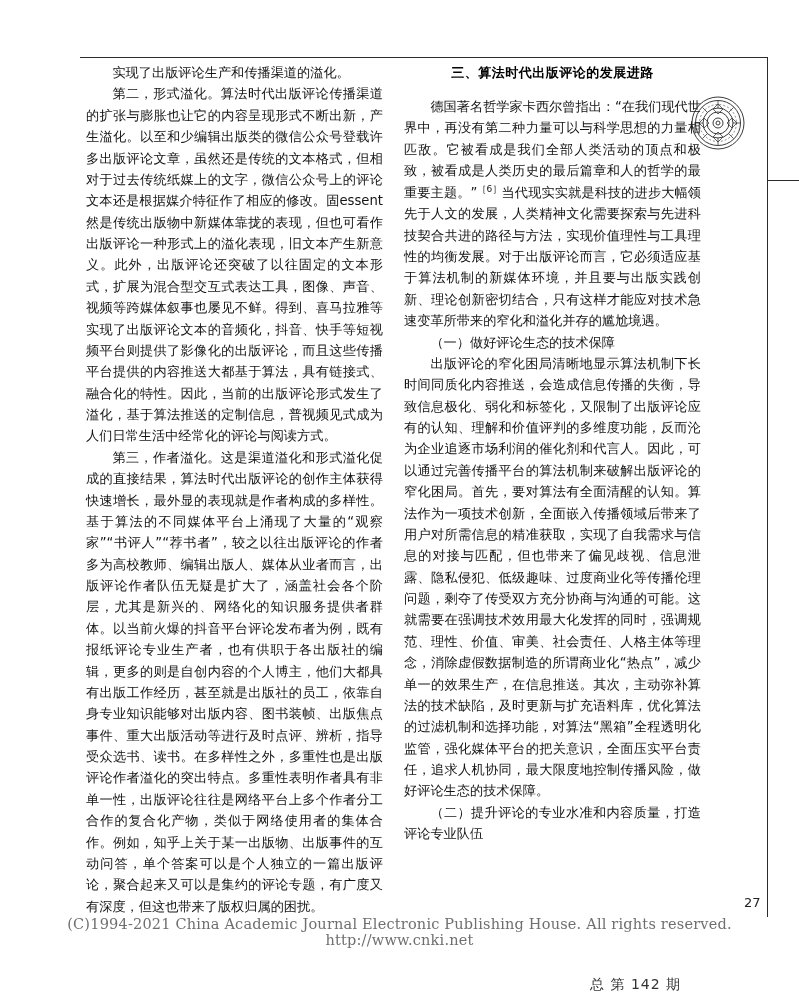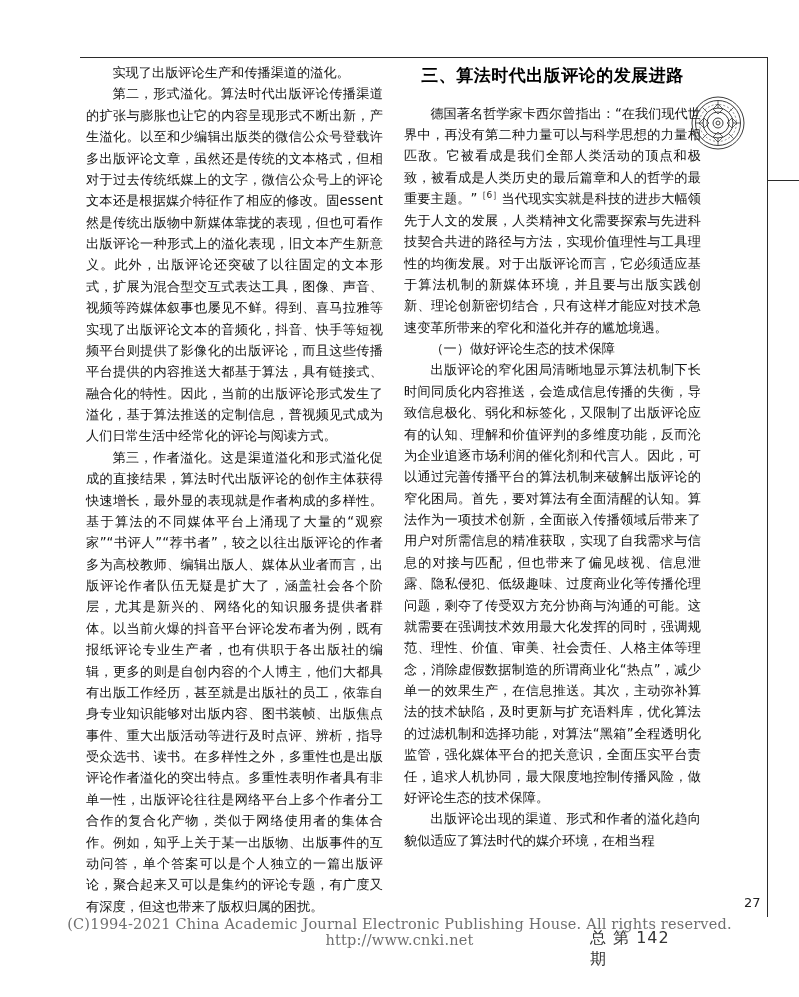--- a/index.html
+++ b/index.html
@@ -74,21 +74,21 @@
   .col-right { left: 404px; }
 
   .col p {
     margin: 0;
     text-indent: 2em;
   }
 
   .section-title {
     font-family: "DejaVu Sans", "Liberation Sans", sans-serif;
     font-weight: bold;
-    font-size: 17px;
+    font-size: 13px;
     text-align: center;
     text-indent: 0;
     margin: 0 0 13px 0;
     letter-spacing: 0.5px;
     color: #000;
   }
 
   .sub-title {
     text-indent: 2em;
     margin: 0;
@@ -103,22 +103,22 @@
   .page-number {
     position: absolute;
     left: 744px;
     top: 895px;
     font-size: 13px;
     color: #222;
   }
   .issue-label {
     position: absolute;
     left: 590px;
-    top: 928px;
-    font-size: 16px;
+    top: 976px;
+    font-size: 14px;
     color: #333;
     letter-spacing: 1px;
   }
 
   
   .footer {
     position: absolute;
     left: 0;
     top: 916px;
     width: 799px;
@@ -176,21 +176,21 @@
     <p>实现了出版评论生产和传播渠道的溢化。</p>
     <p>第二，形式溢化。算法时代出版评论传播渠道的扩张与膨胀也让它的内容呈现形式不断出新，产生溢化。以至和少编辑出版类的微信公众号登载许多出版评论文章，虽然还是传统的文本格式，但相对于过去传统纸媒上的文字，微信公众号上的评论文本还是根据媒介特征作了相应的修改。固essent然是传统出版物中新媒体靠拢的表现，但也可看作出版评论一种形式上的溢化表现，旧文本产生新意义。此外，出版评论还突破了以往固定的文本形式，扩展为混合型交互式表达工具，图像、声音、视频等跨媒体叙事也屡见不鲜。得到、喜马拉雅等实现了出版评论文本的音频化，抖音、快手等短视频平台则提供了影像化的出版评论，而且这些传播平台提供的内容推送大都基于算法，具有链接式、融合化的特性。因此，当前的出版评论形式发生了溢化，基于算法推送的定制信息，普视频见式成为人们日常生活中经常化的评论与阅读方式。</p>
     <p>第三，作者溢化。这是渠道溢化和形式溢化促成的直接结果，算法时代出版评论的创作主体获得快速增长，最外显的表现就是作者构成的多样性。基于算法的不同媒体平台上涌现了大量的“观察家”“书评人”“荐书者”，较之以往出版评论的作者多为高校教师、编辑出版人、媒体从业者而言，出版评论作者队伍无疑是扩大了，涵盖社会各个阶层，尤其是新兴的、网络化的知识服务提供者群体。以当前火爆的抖音平台评论发布者为例，既有报纸评论专业生产者，也有供职于各出版社的编辑，更多的则是自创内容的个人博主，他们大都具有出版工作经历，甚至就是出版社的员工，依靠自身专业知识能够对出版内容、图书装帧、出版焦点事件、重大出版活动等进行及时点评、辨析，指导受众选书、读书。在多样性之外，多重性也是出版评论作者溢化的突出特点。多重性表明作者具有非单一性，出版评论往往是网络平台上多个作者分工合作的复合化产物，类似于网络使用者的集体合作。例如，知乎上关于某一出版物、出版事件的互动问答，单个答案可以是个人独立的一篇出版评论，聚合起来又可以是集约的评论专题，有广度又有深度，但这也带来了版权归属的困扰。</p>
   </div>
 
   <div class="col col-right">
     <h2 class="section-title">三、算法时代出版评论的发展进路</h2>
     <p><span>德国著名哲学家卡西尔曾指出：“在我们现代世界中，再没有第二种力量可以与科学思想的力量相匹敌。它被看成是我们全部人类活动的顶点和极致，被看成是人类历史的最后篇章和人的哲学的最重要主题。”</span><sup>［6］</sup><span>当代现实实就是科技的进步大幅领先于人文的发展，人类精神文化需要探索与先进科技契合共进的路径与方法，实现价值理性与工具理性的均衡发展。对于出版评论而言，它必须适应基于算法机制的新媒体环境，并且要与出版实践创新、理论创新密切结合，只有这样才能应对技术急速变革所带来的窄化和溢化并存的尴尬境遇。</span></p>
     <p class="sub-title">（一）做好评论生态的技术保障</p>
     <p>出版评论的窄化困局清晰地显示算法机制下长时间同质化内容推送，会造成信息传播的失衡，导致信息极化、弱化和标签化，又限制了出版评论应有的认知、理解和价值评判的多维度功能，反而沦为企业追逐市场利润的催化剂和代言人。因此，可以通过完善传播平台的算法机制来破解出版评论的窄化困局。首先，要对算法有全面清醒的认知。算法作为一项技术创新，全面嵌入传播领域后带来了用户对所需信息的精准获取，实现了自我需求与信息的对接与匹配，但也带来了偏见歧视、信息泄露、隐私侵犯、低级趣味、过度商业化等传播伦理问题，剩夺了传受双方充分协商与沟通的可能。这就需要在强调技术效用最大化发挥的同时，强调规范、理性、价值、审美、社会责任、人格主体等理念，消除虚假数据制造的所谓商业化“热点”，减少单一的效果生产，在信息推送。其次，主动弥补算法的技术缺陷，及时更新与扩充语料库，优化算法的过滤机制和选择功能，对算法“黑箱”全程透明化监管，强化媒体平台的把关意识，全面压实平台责任，追求人机协同，最大限度地控制传播风险，做好评论生态的技术保障。</p>
-    <p>出版评论出现的渠道、形式和作者的溢化趋向貌似适应了算法时代的媒介环境，在相当程</p>
+    <p class="sub-title">（二）提升评论的专业水准和内容质量，打造评论专业队伍</p>
   </div>
 
   <div class="page-number">27</div>
   <div class="issue-label">总 第 142 期</div>
 
   <div class="footer">
     <span class="cnki">(C)1994-2021 China Academic Journal Electronic Publishing House. All rights reserved.    http://www.cnki.net</span>
   </div>
 
 </div>

